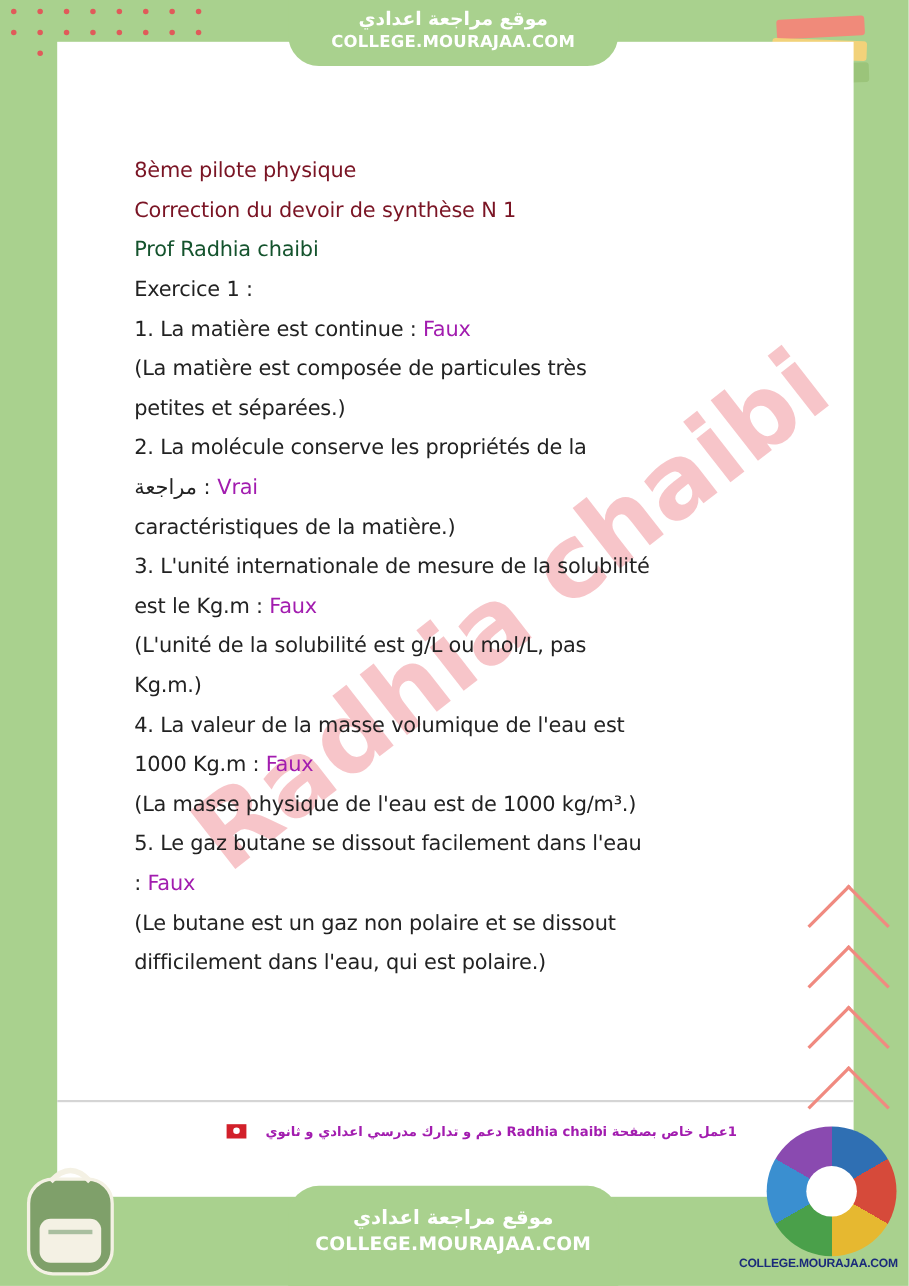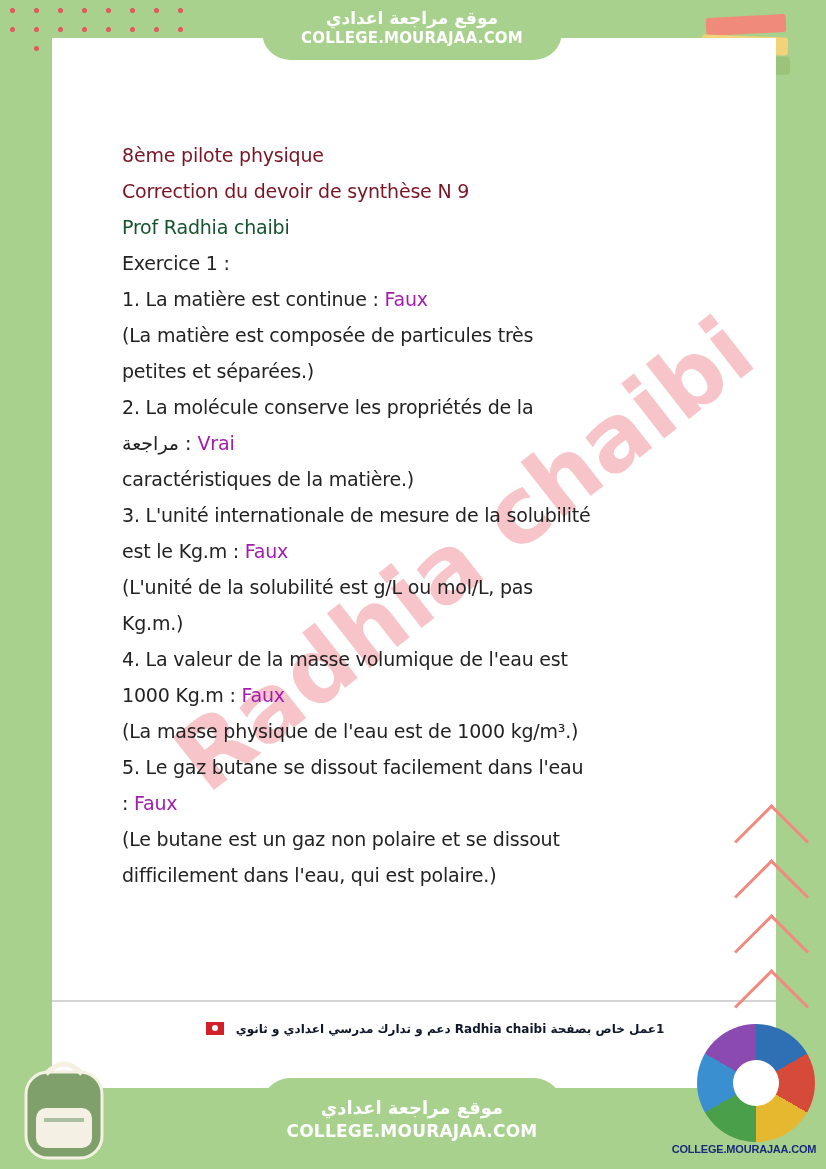--- a/index.html
+++ b/index.html
@@ -44,21 +44,21 @@
     transform:rotate(-38deg); transform-origin:center;
     font-family:"DejaVu Sans", sans-serif; font-size:92px; font-weight:bold;
     color:rgba(232,90,100,0.35); white-space:nowrap; pointer-events:none;
   }
 
   .footer-rule {
     position:absolute; left:52px; top:1000px; width:724px; height:2px; background:#d5d5d5;
   }
   .footer-text {
     position:absolute; left:230px; top:1022px; width:440px;
-    font-size:12px; font-weight:bold; color:#0f172a; direction:rtl; white-space:nowrap;text-align:center;
+    font-size:12px; font-weight:bold; color:#a21caf; direction:rtl; white-space:nowrap;
   }
   .flag { position:absolute; left:206px; top:1022px; width:18px; height:13px; background:#d2202a; }
   .flag::after { content:""; position:absolute; left:6px; top:3px; width:6px; height:6px; border-radius:50%; background:#fff; }
 
   .chev { position:absolute; width:50px; height:50px; border-top:3px solid #f08a80; border-left:3px solid #f08a80; transform:rotate(45deg); }
 
   .books { position:absolute; left:694px; top:12px; width:110px; height:80px; }
   .book { position:absolute; height:18px; border-radius:3px; }
   .backpack { position:absolute; left:16px; top:1058px; width:96px; height:104px; }
   .logo-wheel { position:absolute; left:697px; top:1024px; width:118px; height:118px; border-radius:50%; 
@@ -105,21 +105,21 @@
 
 <div class="banner-top">
   <div class="ar" dir="rtl">موقع مراجعة اعدادي</div>
   <div class="en">COLLEGE.MOURAJAA.COM</div>
 </div>
 
 <div class="watermark">Radhia chaibi</div>
 
 <div class="content">
   <div class="line maroon">8ème pilote physique</div>
-  <div class="line maroon">Correction du devoir de synthèse N 9</div>
+  <div class="line maroon">Correction du devoir de synthèse N 1</div>
   <div class="line navy">Prof Radhia chaibi</div>
   <div class="line">Exercice 1 :</div>
 
   <div class="line">
     <span>1.</span>
     <span>La matière est continue :</span>
     <span class="red">Faux</span>
   </div>
   <div class="line">(La matière est composée de particules très</div>
   <div class="line">petites et séparées.)</div>

